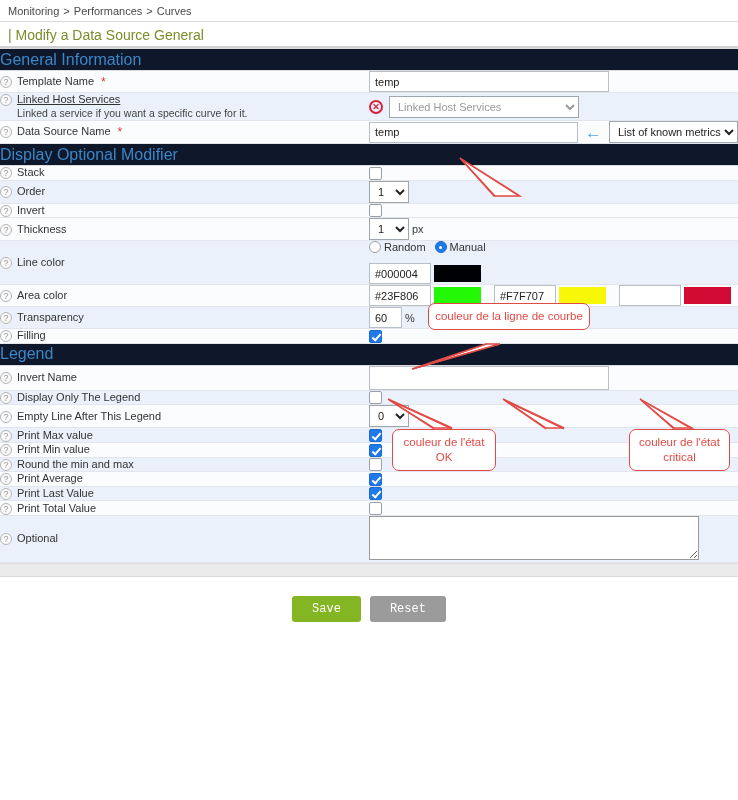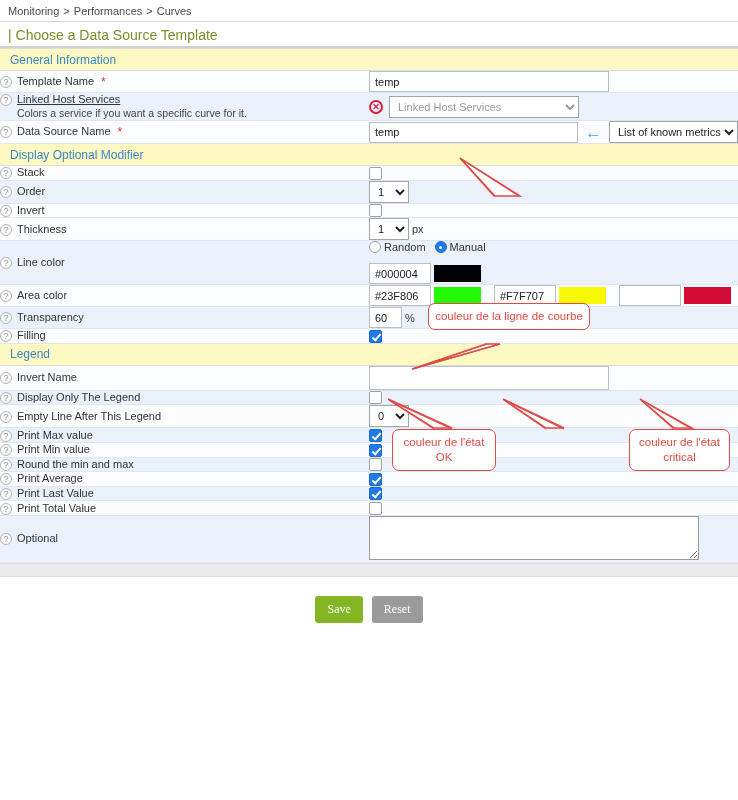--- a/index.html
+++ b/index.html
@@ -41,25 +41,25 @@
 
   
   table.form {
     width: 738px;
     border-collapse: collapse;
     table-layout: fixed;
   }
   table.form td { vertical-align: middle; }
 
   tr.section-head td {
-    background: #fef9c3;
+    background: #0f172a;
     color: #3a87c8;
-    font-size: 12px;
+    font-size: 16px;
     height: 22px;
-    padding-left: 10px;
+    padding-left: 0;
     border-bottom: 1px solid #dcdcdc;
     border-top: 1px solid #dcdcdc;
   }
 
   tr.row-odd  td { background: #fbfcfe; }
   tr.row-even td { background: #eaf1fb; }
   tr.frow td {
     border-bottom: 1px solid #e2e6ec;
     padding: 0;
   }
@@ -224,26 +224,26 @@
     border-top: 1px solid #dcdcdc;
     border-bottom: 1px solid #dcdcdc;
   }
   .btn-row {
     text-align: center;
     padding-top: 19px;
     background: #ffffff;
   }
   .btn {
     display: inline-block;
-    font-family: Liberation Serif, serif;
+    font-family: Liberation Mono, monospace;
     font-size: 12px;
     color: #ffffff;
     border: none;
     border-radius: 3px;
-    padding: 6px 12px;
+    padding: 6px 20px;
     cursor: pointer;
     margin: 0 3px;
   }
   .btn.save  { background: #84b523; }
   .btn.reset { background: #9b9b9b; }
 
   
   .anno {
     position: absolute;
     border: 1.5px solid #e04a45;
@@ -266,21 +266,21 @@
 </style>
 </head>
 <body>
 
 <div class="page">
 
   <div class="breadcrumb">
     <span>Monitoring</span><span class="crumb-sep">&gt;</span><span>Performances</span><span class="crumb-sep">&gt;</span><span>Curves</span>
   </div>
 
-  <div class="page-title">| Choose a Data Source Template</div>
+  <div class="page-title">| Modify a Data Source General</div>
 
   <table class="form">
 
     <tbody>
         <tr class="section-head">
       <td colspan="2">General Information</td>
     </tr>
 
     <tr class="frow row-odd">
       <td class="label-cell">
@@ -294,21 +294,21 @@
         <input class="txt wide" type="text" value="temp" style="">
       </td>
     </tr>
 
     <tr class="frow row-even">
       <td class="label-cell">
         <div class="lbl-line">
           <span class="help-icon">?</span>
           <span class="lbl-text link">Linked Host Services</span>
         </div>
-        <div class="sub-text">Colors a service if you want a specific curve for it.</div>
+        <div class="sub-text">Linked a service if you want a specific curve for it.</div>
       </td>
       <td class="field-cell">
         <div class="inline">
           <span class="clear-icon">✕</span>
           <select class="sel ghost">
             <option>Linked Host Services</option>
           </select>
         </div>
       </td>
     </tr>

